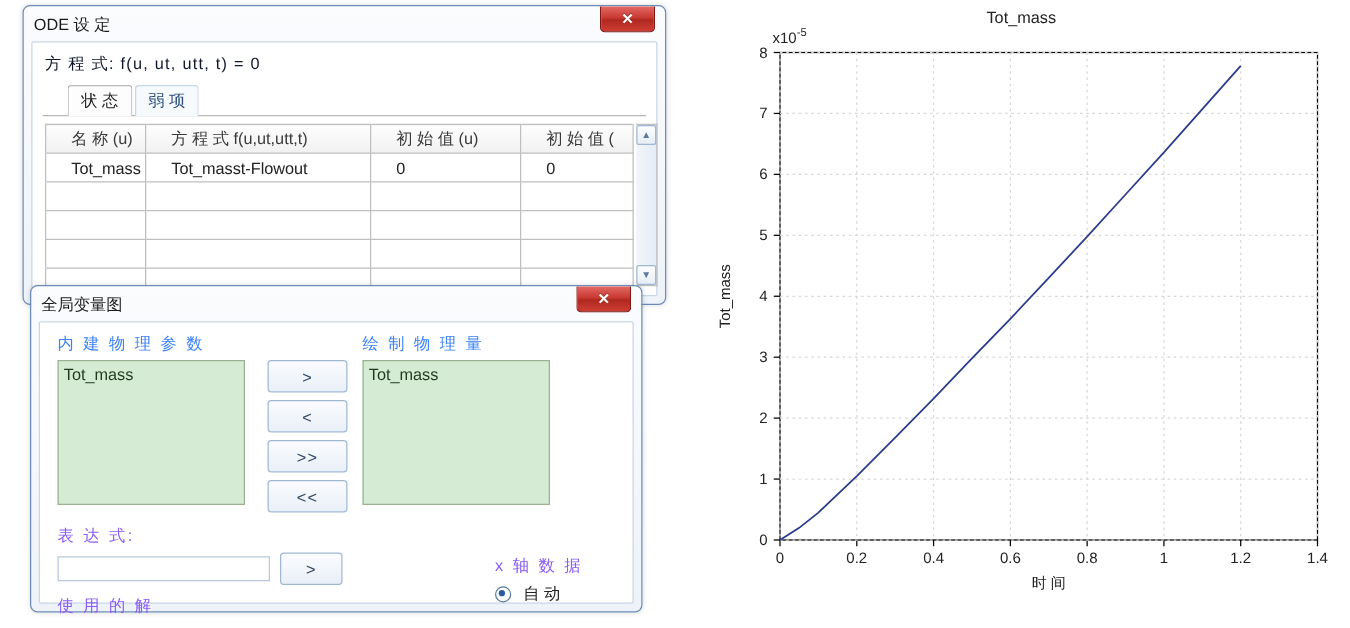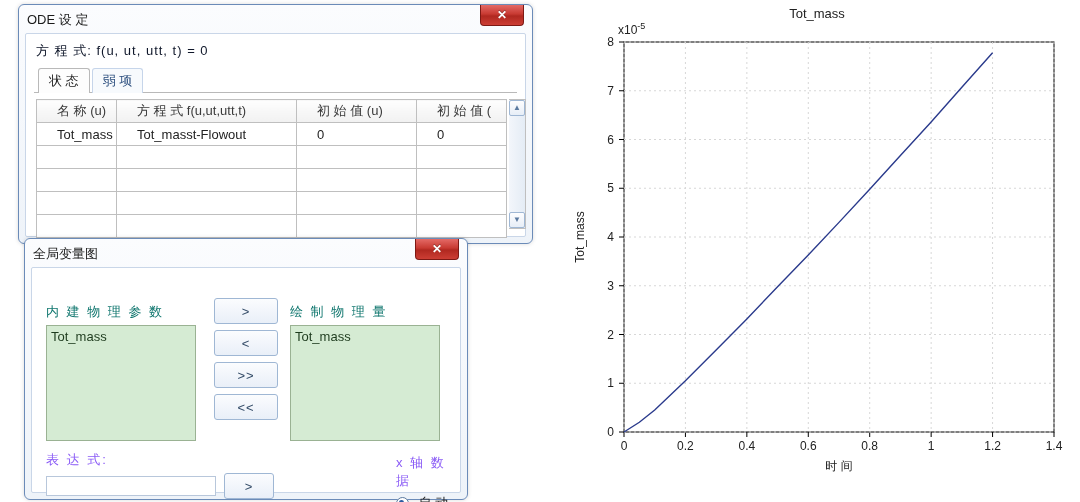--- a/index.html
+++ b/index.html
@@ -57,21 +57,21 @@
     font-size: 12px;
     display: flex;
     align-items: center;
     justify-content: center;
     text-shadow: 0 -1px 0 rgba(0,0,0,.35);
   }
   
   .ode-win { left: 18px; top: 4px; width: 515px; height: 240px; }
   .ode-body { padding: 6px 8px; font-size: 13px; }
   .eqline { margin: 2px 0 8px 2px; letter-spacing: 1px; color:#0f172a; }
-  .tabs { display: flex; align-items: flex-end; gap: 2px; margin-left: 4px; }
+  .tabs { display: flex; align-items: flex-end; gap: 2px; margin-left: 20px; }
   .tab {
     padding: 3px 10px 3px 10px;
     border: 1px solid #b9b9b9;
     border-bottom: none;
     background: #fdfdfd;
     border-radius: 3px 3px 0 0;
     font-size: 13px;
   }
   .tab.inactive { background: #f7fafd; color:#2a4d7d; border-color:#c6d5ea; }
   .tabline { border-bottom: 1px solid #b9b9b9; margin-top: -1px; }
@@ -108,23 +108,23 @@
   .sbtn {
     width: 14px; height: 14px;
     background: linear-gradient(#fdfdfe,#e7eef7);
     border: 1px solid #9fb7d4;
     border-radius: 2px;
     font-size: 8px; line-height: 12px;
     color:#5b7aa0;
     display:flex;align-items:center;justify-content:center;
   }
   
-  .gv-win { left: 24px; top: 238px; width: 444px; height: 262px; }
+  .gv-win { left: 24px; top: 228px; width: 490px; height: 262px; }
   .gv-body { padding: 8px 10px 4px 14px; font-size: 13px; }
-  .fs-label { letter-spacing: 2px; color:#0f766e; margin-bottom: 4px; margin-top: 27px; }
+  .fs-label { letter-spacing: 2px; color:#3b82f6; margin-bottom: 4px; }
   .row1 { display:flex; align-items:flex-start; }
   .listbox {
     width: 150px; height: 116px;
     border: 1px solid #9ab293;
     background: #d5ebd3;
     box-sizing: border-box;
     padding: 2px 4px;
     font-size: 13px;
     color:#1e3b1e;
   }

